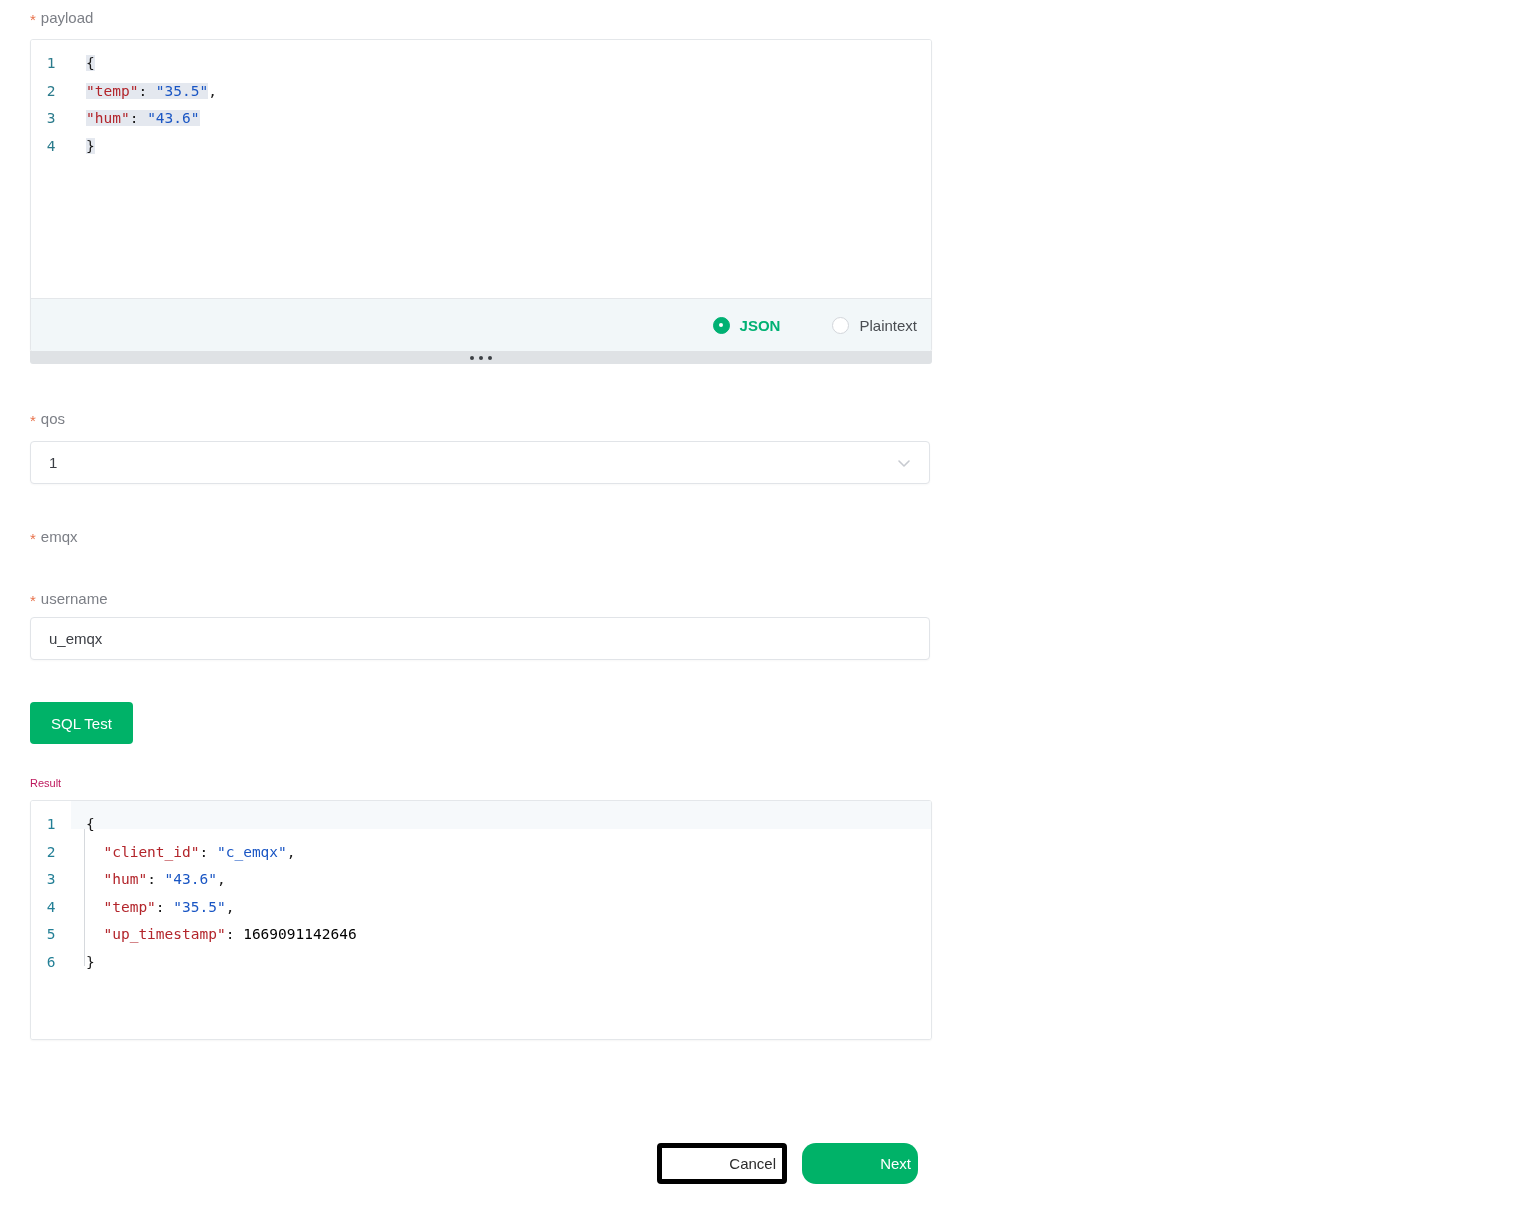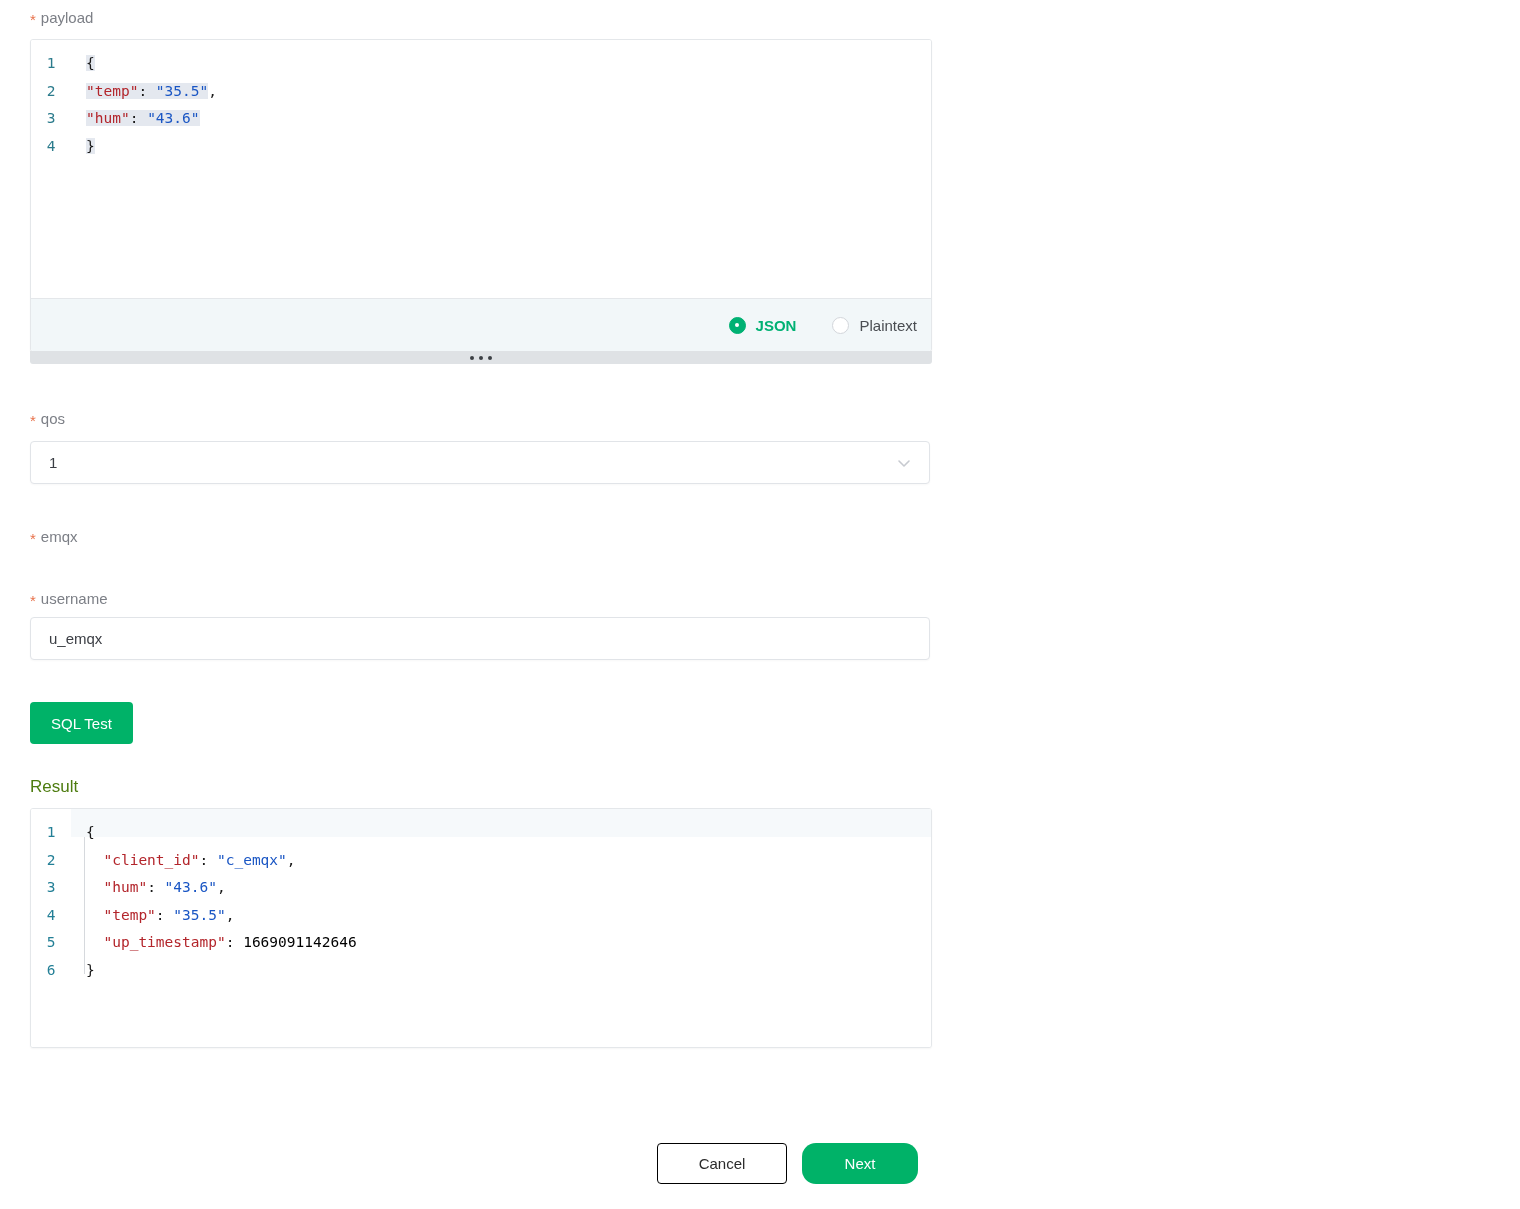--- a/index.html
+++ b/index.html
@@ -106,21 +106,21 @@
   }
 
   .editor-footer {
     height: 53px;
     background: #f2f7f9;
     border-top: 1px solid #e4e7ea;
     display: flex;
     align-items: center;
     justify-content: flex-end;
     padding-right: 14px;
-    gap: 36px;
+    gap: 52px;
   }
   .radio-opt {
     display: flex;
     align-items: center;
     gap: 10px;
     cursor: pointer;
     font-size: 15px;
   }
   .radio-dot {
     width: 17px;
@@ -197,45 +197,46 @@
   }
 
   
   .btn {
     font-family: "Liberation Sans", sans-serif;
     font-size: 15px;
     border-radius: 4px;
     cursor: pointer;
     border: 1px solid transparent;
     line-height: 1;
+    text-align: right;
   }
   .btn-primary {
     background: #00b268;
     color: #ffffff;
   }
   .btn-sqltest {
     height: 42px;
     padding: 0 20px;
   }
   .btn-cancel {
     height: 41px;
     width: 130px;
     background: #ffffff;
-    border: 1px solid #000000;
+    border: 5px solid #000000;
     color: #2b2b2b;
   }
   .btn-next {
     height: 41px;
     width: 116px;
     border-radius: 14px;
   }
 
   .result-label {
-    font-size: 17px;
-    color: #4d7c0f;
+    font-size: 11px;
+    color: #be185d;
   }
 
   .footer-actions {
     position: absolute;
     left: 657px;
     top: 1143px;
     display: flex;
     gap: 15px;
   }
 </style>

